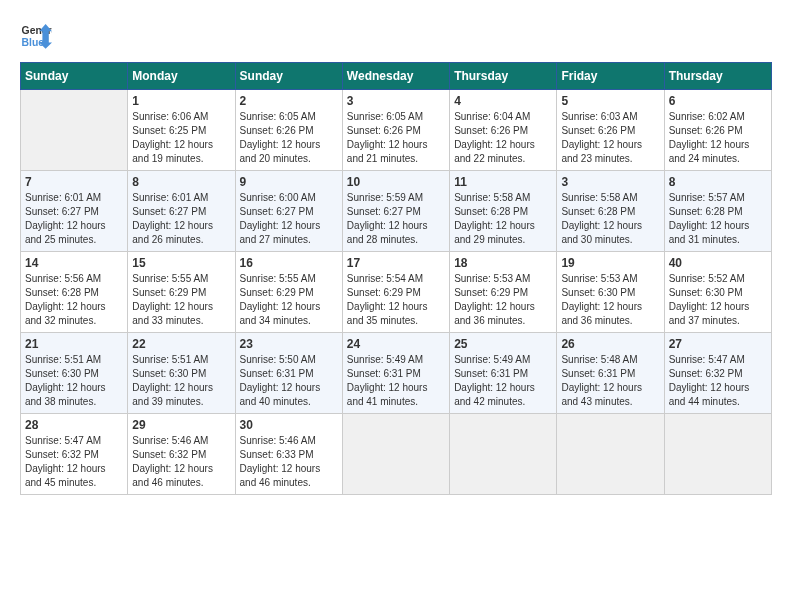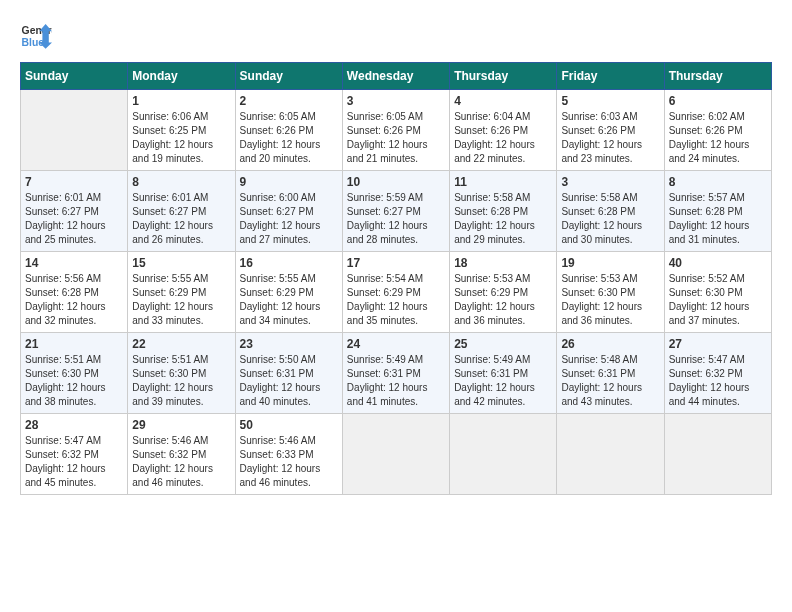--- a/index.html
+++ b/index.html
@@ -232,21 +232,21 @@
       <tr>
         <td>
           <span class="day-number">28</span>
           <div class="day-info">Sunrise: 5:47 AM<br>Sunset: 6:32 PM<br>Daylight: 12 hours<br>and 45 minutes.</div>
         </td>
         <td>
           <span class="day-number">29</span>
           <div class="day-info">Sunrise: 5:46 AM<br>Sunset: 6:32 PM<br>Daylight: 12 hours<br>and 46 minutes.</div>
         </td>
         <td>
-          <span class="day-number">50</span>
+          <span class="day-number">30</span>
           <div class="day-info">Sunrise: 5:46 AM<br>Sunset: 6:33 PM<br>Daylight: 12 hours<br>and 46 minutes.</div>
         </td>
         <td class="empty"></td>
         <td class="empty"></td>
         <td class="empty"></td>
         <td class="empty"></td>
       </tr>
     </tbody>
 </table>
 

